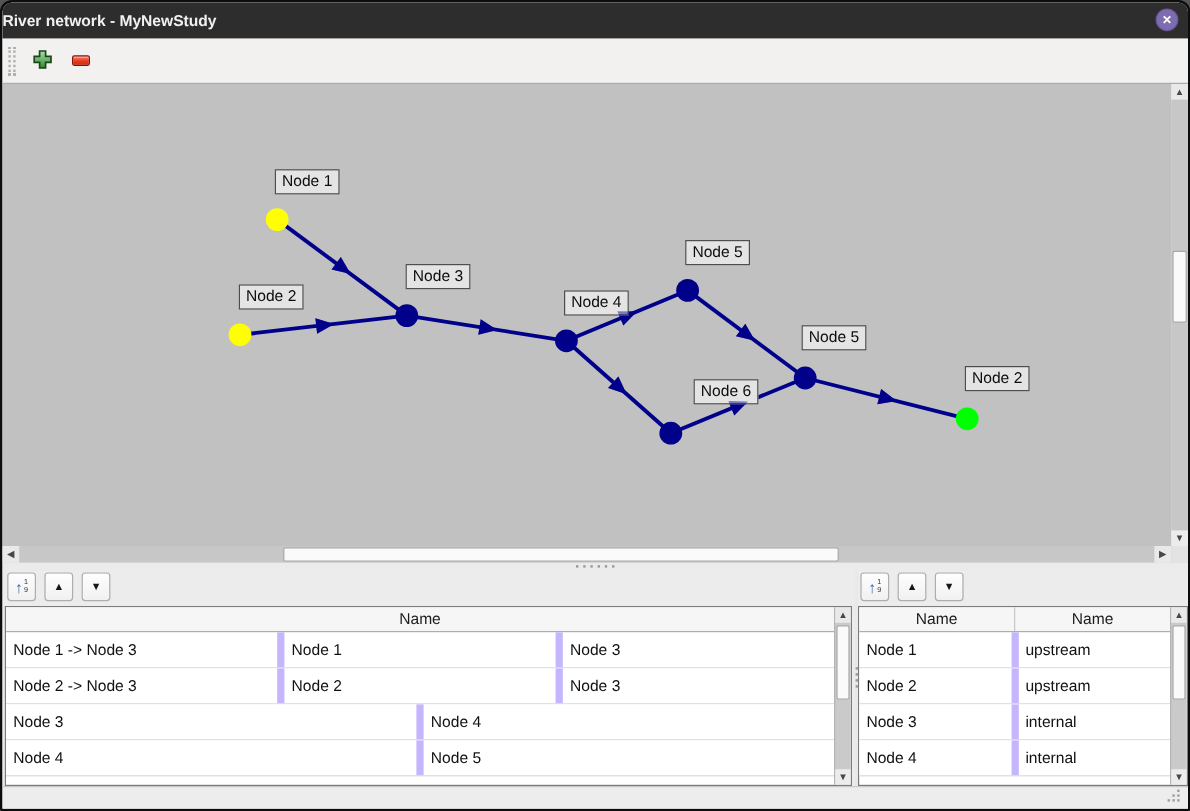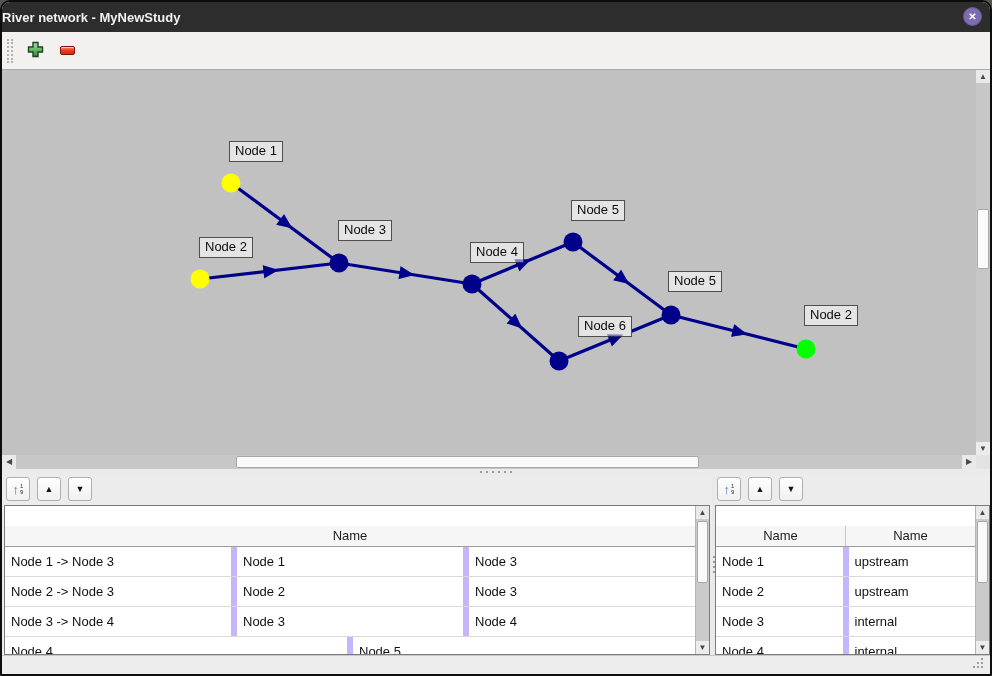--- a/index.html
+++ b/index.html
@@ -61,21 +61,21 @@
   .pane-toolbar{flex:none;height:30px;display:flex;align-items:center;gap:7px;padding:2px 0 4px 2px;}
   .pt-btn{width:24px;height:24px;border:1px solid #aeaeae;border-radius:3px;
     background:linear-gradient(#fefefe,#f1f1f1);display:flex;align-items:center;justify-content:center;
     font-size:9px;color:#161616;line-height:1;}
   .sort-icon{display:flex;align-items:center;line-height:1;}
   .sort-arrow{color:#3f5fae;font-size:13px;font-weight:900;}
   .sort-nums{display:flex;flex-direction:column;font-size:6px;color:#333;font-style:normal;margin-left:1px;}
   .sort-nums i{font-style:normal;line-height:6px;}
   
   .table-widget{flex:1;border:1px solid #7b7b7b;background:#fff;display:flex;overflow:hidden;}
-  .t-content{flex:1;display:flex;flex-direction:column;overflow:hidden;margin-top:20px;}
+  .t-content{flex:1;display:flex;flex-direction:column;overflow:hidden;}
   .t-head{flex:none;display:flex;height:21px;background:#f6f6f6;border-bottom:1px solid #9b9b9b;}
   .th{flex:1;border-right:1px solid #c6c6c6;text-align:center;font-size:13px;line-height:20px;color:#1c1c1c;}
   .th:last-child{border-right:none;}
   .tr{display:flex;height:30px;border-bottom:1px solid #dadada;background:#fff;flex:none;}
   .td{flex:1;border-right:6px solid #c4b5fd;padding-left:6px;font-size:13px;display:flex;
     align-items:center;color:#111;overflow:hidden;white-space:nowrap;}
   .td:last-child{border-right:none;}
   .tscroll{width:14px;flex:none;background:#cacaca;border-left:1px solid #b5b5b5;
     display:flex;flex-direction:column;position:relative;}
   .tscroll .sb-btn{height:13px;}
@@ -227,21 +227,20 @@
                 <div class="td">Node 1 -&gt; Node 3</div>
                 <div class="td">Node 1</div>
                 <div class="td">Node 3</div>
               </div>
               <div class="tr">
                 <div class="td">Node 2 -&gt; Node 3</div>
                 <div class="td">Node 2</div>
                 <div class="td">Node 3</div>
               </div>
               <div class="tr">
-                <div class="td">Node 3 -&gt; Node 4</div>
                 <div class="td">Node 3</div>
                 <div class="td">Node 4</div>
               </div>
               <div class="tr">
                 <div class="td">Node 4</div>
                 <div class="td">Node 5</div>
               </div>
             </div>
         </div>
         <div class="tscroll">

